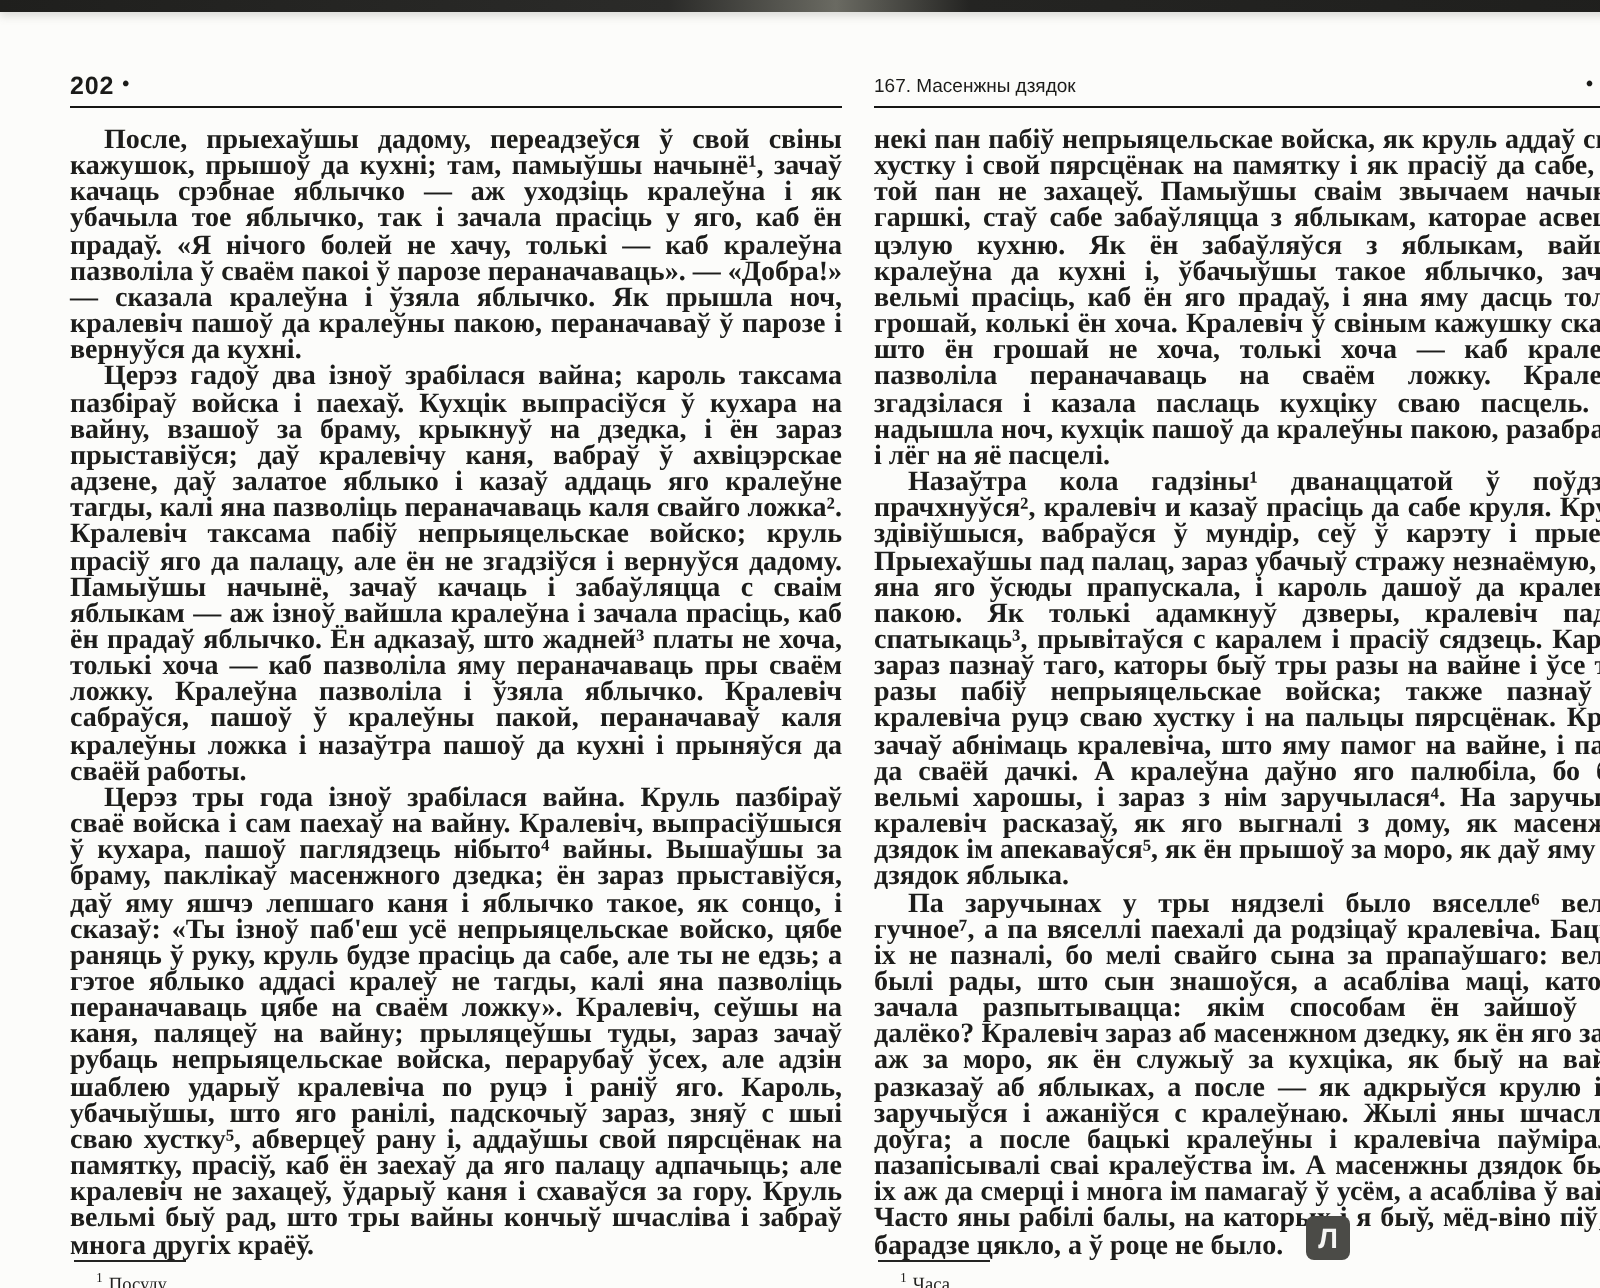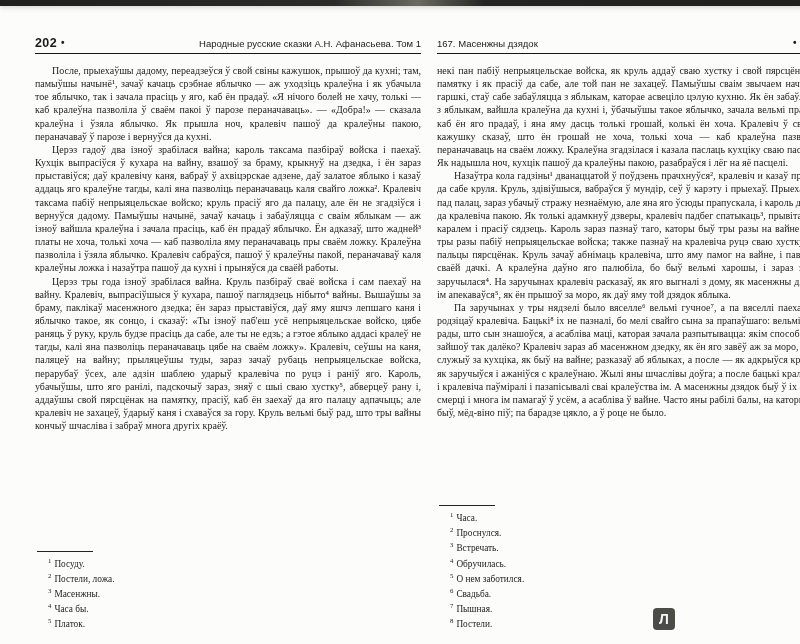--- a/index.html
+++ b/index.html
@@ -25,22 +25,23 @@
     display:flex;justify-content:space-between;align-items:flex-end;
     border-bottom:1.4px solid #161614;padding-bottom:3px;
     font-family:"Liberation Sans", sans-serif;font-size:9.5px;color:#1b1b19;
     white-space:nowrap;
   }
   .pagenum{font-size:12.5px;font-weight:bold;letter-spacing:.4px;display:inline-flex;align-items:center;gap:4px;}
   .pagenum .bullet{font-size:10px;line-height:1;}
   .running-title{padding-bottom:1px;overflow:hidden;text-overflow:ellipsis;}
   .page-body{
     margin-top:10px;
-    font-size:10px;line-height:13.15px;text-align:justify;
+    font-size:14px;line-height:13.15px;text-align:justify;
     color:#1d1d1b;
+    font-weight:bold;
   }
   .page-body p{margin:0;}
   .page-body p.indent{text-indent:17px;}
   .footnotes{margin-top:auto;font-size:9.3px;line-height:12px;color:#222220;}
   .fn-rule{width:56px;border-top:1.2px solid #242422;margin:0 0 3px 2px;}
   .fn{padding-left:13px;white-space:nowrap;}
   .fn sup{font-size:6.8px;margin-right:3px;}
   .watermark{
     position:absolute;left:653px;top:608px;width:22px;height:22px;
     background:#4b4b47;border-radius:4px;
@@ -55,21 +56,20 @@
   <div class="top-strip"></div>
 
   <div class="spread">
 
     <section class="page">
       <header class="page-header">
         <span class="pagenum">
             <span>202</span>
             <span class="bullet">•</span>
           </span>
-        <span class="running-title">Народные русские сказки А.Н. Афанасьева. Том 1</span>
       </header>
       <div class="page-body">
         <p class="indent">После, прыехаўшы дадому, переадзеўся ў свой свіны кажушок, прышоў да кухні; там, памыўшы начынё¹, зачаў качаць срэбнае яблычко — аж уходзіць кралеўна і як убачыла тое яблычко, так і зачала прасіць у яго, каб ён прадаў. «Я нічого болей не хачу, толькі — каб кралеўна пазволіла ў сваём пакоі ў парозе пераначаваць». — «Добра!» — сказала кралеўна і ўзяла яблычко. Як прышла ноч, кралевіч пашоў да кралеўны пакою, пераначаваў ў парозе і вернуўся да кухні.</p>
         <p class="indent">Церэз гадоў два ізноў зрабілася вайна; кароль таксама пазбіраў войска і паехаў. Кухцік выпрасіўся ў кухара на вайну, взашоў за браму, крыкнуў на дзедка, і ён зараз прыставіўся; даў кралевічу каня, вабраў ў ахвіцэрскае адзене, даў залатое яблыко і казаў аддаць яго кралеўне тагды, калі яна пазволіць пераначаваць каля свайго ложка². Кралевіч таксама пабіў непрыяцельскае войско; круль прасіў яго да палацу, але ён не згадзіўся і вернуўся дадому. Памыўшы начынё, зачаў качаць і забаўляцца с сваім яблыкам — аж ізноў вайшла кралеўна і зачала прасіць, каб ён прадаў яблычко. Ён адказаў, што жадней³ платы не хоча, толькі хоча — каб пазволіла яму пераначаваць пры сваём ложку. Кралеўна пазволіла і ўзяла яблычко. Кралевіч сабраўся, пашоў ў кралеўны пакой, пераначаваў каля кралеўны ложка і назаўтра пашоў да кухні і прыняўся да сваёй работы.</p>
         <p class="indent">Церэз тры года ізноў зрабілася вайна. Круль пазбіраў сваё войска і сам паехаў на вайну. Кралевіч, выпрасіўшыся ў кухара, пашоў паглядзець нібыто⁴ вайны. Вышаўшы за браму, паклікаў масенжного дзедка; ён зараз прыставіўся, даў яму яшчэ лепшаго каня і яблычко такое, як сонцо, і сказаў: «Ты ізноў паб'еш усё непрыяцельскае войско, цябе раняць ў руку, круль будзе прасіць да сабе, але ты не едзь; а гэтое яблыко аддасі кралеў не тагды, калі яна пазволіць пераначаваць цябе на сваём ложку». Кралевіч, сеўшы на каня, паляцеў на вайну; прыляцеўшы туды, зараз зачаў рубаць непрыяцельскае войска, перарубаў ўсех, але адзін шаблею ударыў кралевіча по руцэ і раніў яго. Кароль, убачыўшы, што яго ранілі, падскочыў зараз, зняў с шыі сваю хустку⁵, абверцеў рану і, аддаўшы свой пярсцёнак на памятку, прасіў, каб ён заехаў да яго палацу адпачыць; але кралевіч не захацеў, ўдарыў каня і схаваўся за гору. Круль вельмі быў рад, што тры вайны кончыў шчасліва і забраў многа другіх краёў.</p>
       </div>
       <div class="footnotes">
         <div class="fn-rule"></div>
         <div class="fn"><sup>1</sup><span>Посуду.</span></div>
         <div class="fn"><sup>2</sup><span>Постели, ложа.</span></div>

